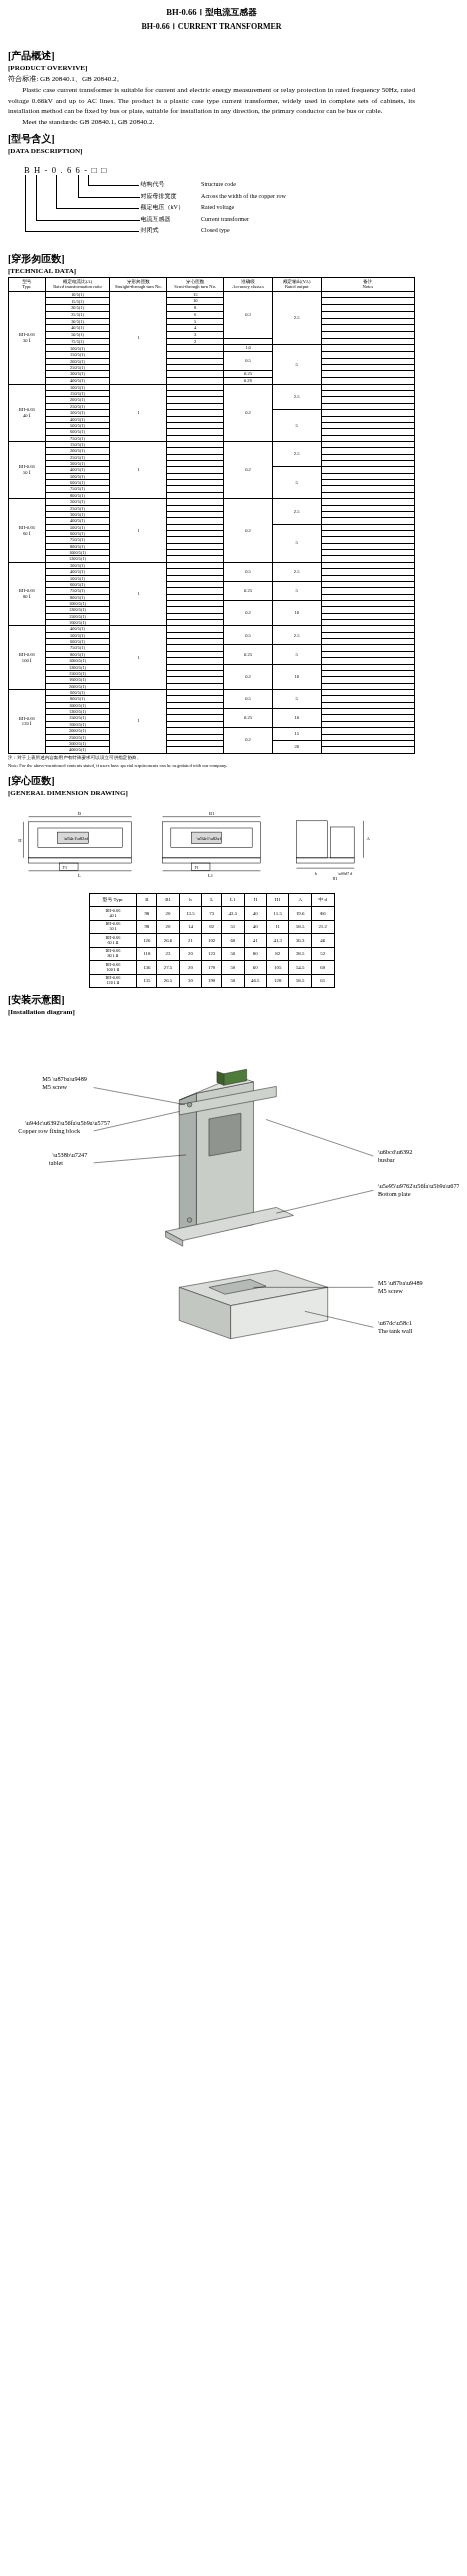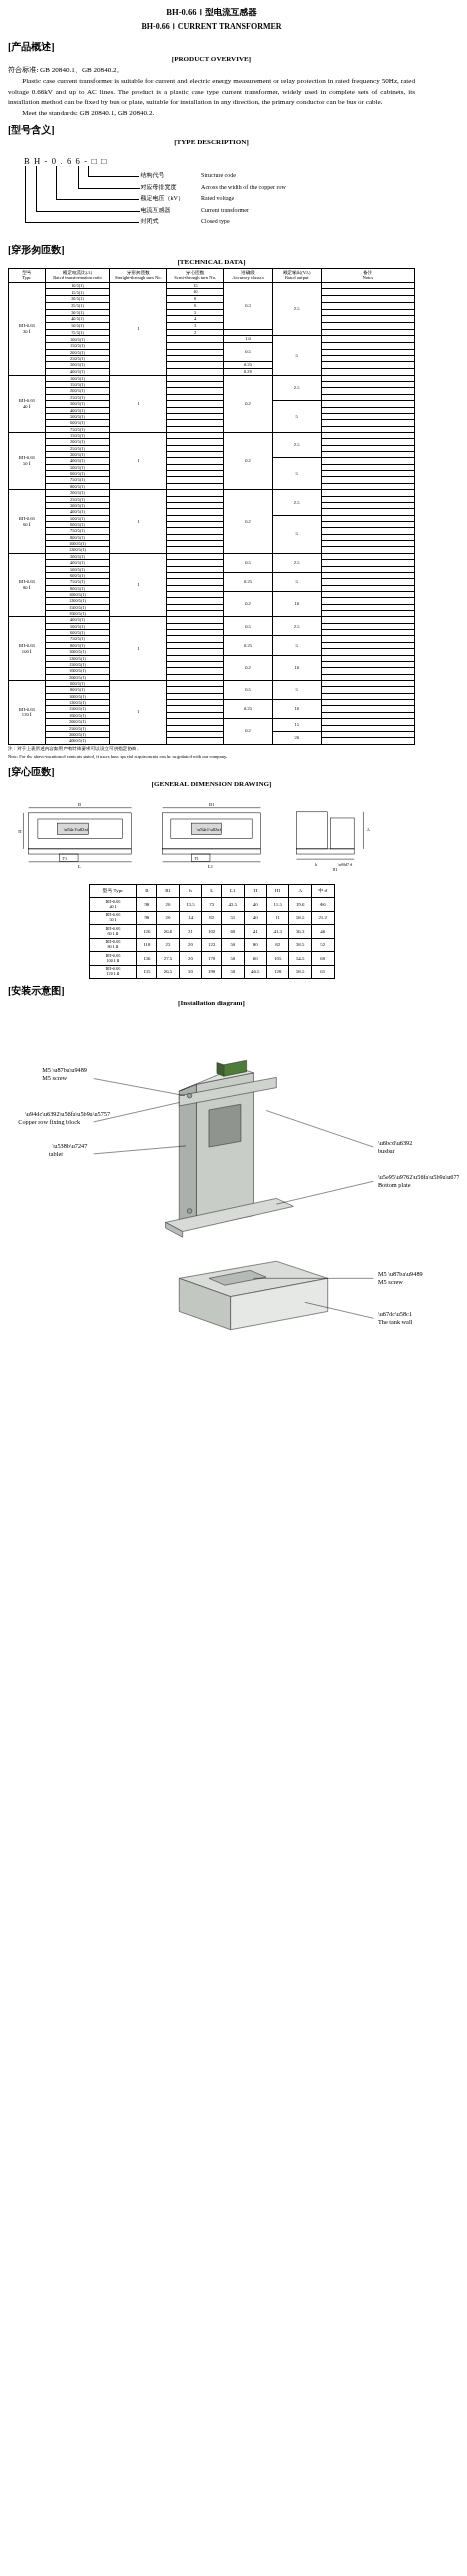--- a/index.html
+++ b/index.html
@@ -26,32 +26,31 @@
     text-align: center;
     font-weight: bold;
     font-size: 8.6px;
     margin: 2.3px 0 1.7px 0;
     font-family: "Liberation Serif", serif;
   }
   .title-sub {
     text-align: center;
     font-weight: bold;
     font-size: 8px;
-    margin: 0 0 8px 0;
+    margin: 0 0 17px 0;
   }
   .sec-head {
     font-weight: bold;
     font-size: 10px;
     margin: 4.6px 0 1.1px 0;
   }
   .sec-head-en {
     font-weight: bold;
     font-size: 7.1px;
     margin: 0 0 2.3px 0;
-    text-align: center;
   }
   p.body {
     font-size: 7.1px;
     line-height: 1.45;
     margin: 1.1px 0;
     text-align: justify;
   }
   p.indent {
     text-indent: 2em;
   }
@@ -155,21 +154,21 @@
   <div class="title-main">BH-0.66Ｉ型电流互感器</div>
   <div class="title-sub">BH-0.66ＩCURRENT TRANSFORMER</div>
 
   <div class="sec-head">[产品概述]</div>
   <div class="sec-head-en">[PRODUCT OVERVIVE]</div>
   <p class="body">符合标准: GB 20840.1、GB 20840.2。</p>
   <p class="body indent">Plastic case current transformer  is  suitable  for  current  and  electric  energy measurement  or  relay  protection  in  rated  frequency  50Hz,  rated  voltage  0.66kV  and up  to  AC  lines.  The  product  is  a  plastic  case type  current  transformer,  widely  used  in complete sets of cabinets, its installation method can be fixed by bus or plate, suitable for installation in any direction, the primary conductor can be bus or cable.</p>
   <p class="body indent">Meet the standards: GB 20840.1, GB 20840.2.</p>
 
   <div class="sec-head">[型号含义]</div>
-  <div class="sec-head-en">[TYPE DESCRIPTION]</div>
+  <div class="sec-head-en">[DATA DESCRIPTION]</div>
 
   <div class="type-desc-box">
     <div class="type-code">B  H  - 0 . 6 6  -  □    □</div>
 
     <div class="leader" style="left:67px; top:13.7px; width:50px; height:10.3px;"></div>
     <div class="leader" style="left:57px; top:13.7px; width:61px; height:22px;"></div>
     <div class="leader" style="left:35px; top:13.7px; width:82px; height:33px;"></div>
     <div class="leader" style="left:15px; top:13.7px; width:103px; height:45px;"></div>
     <div class="leader" style="left:4.6px; top:13.7px; width:113px; height:56px;"></div>
 

